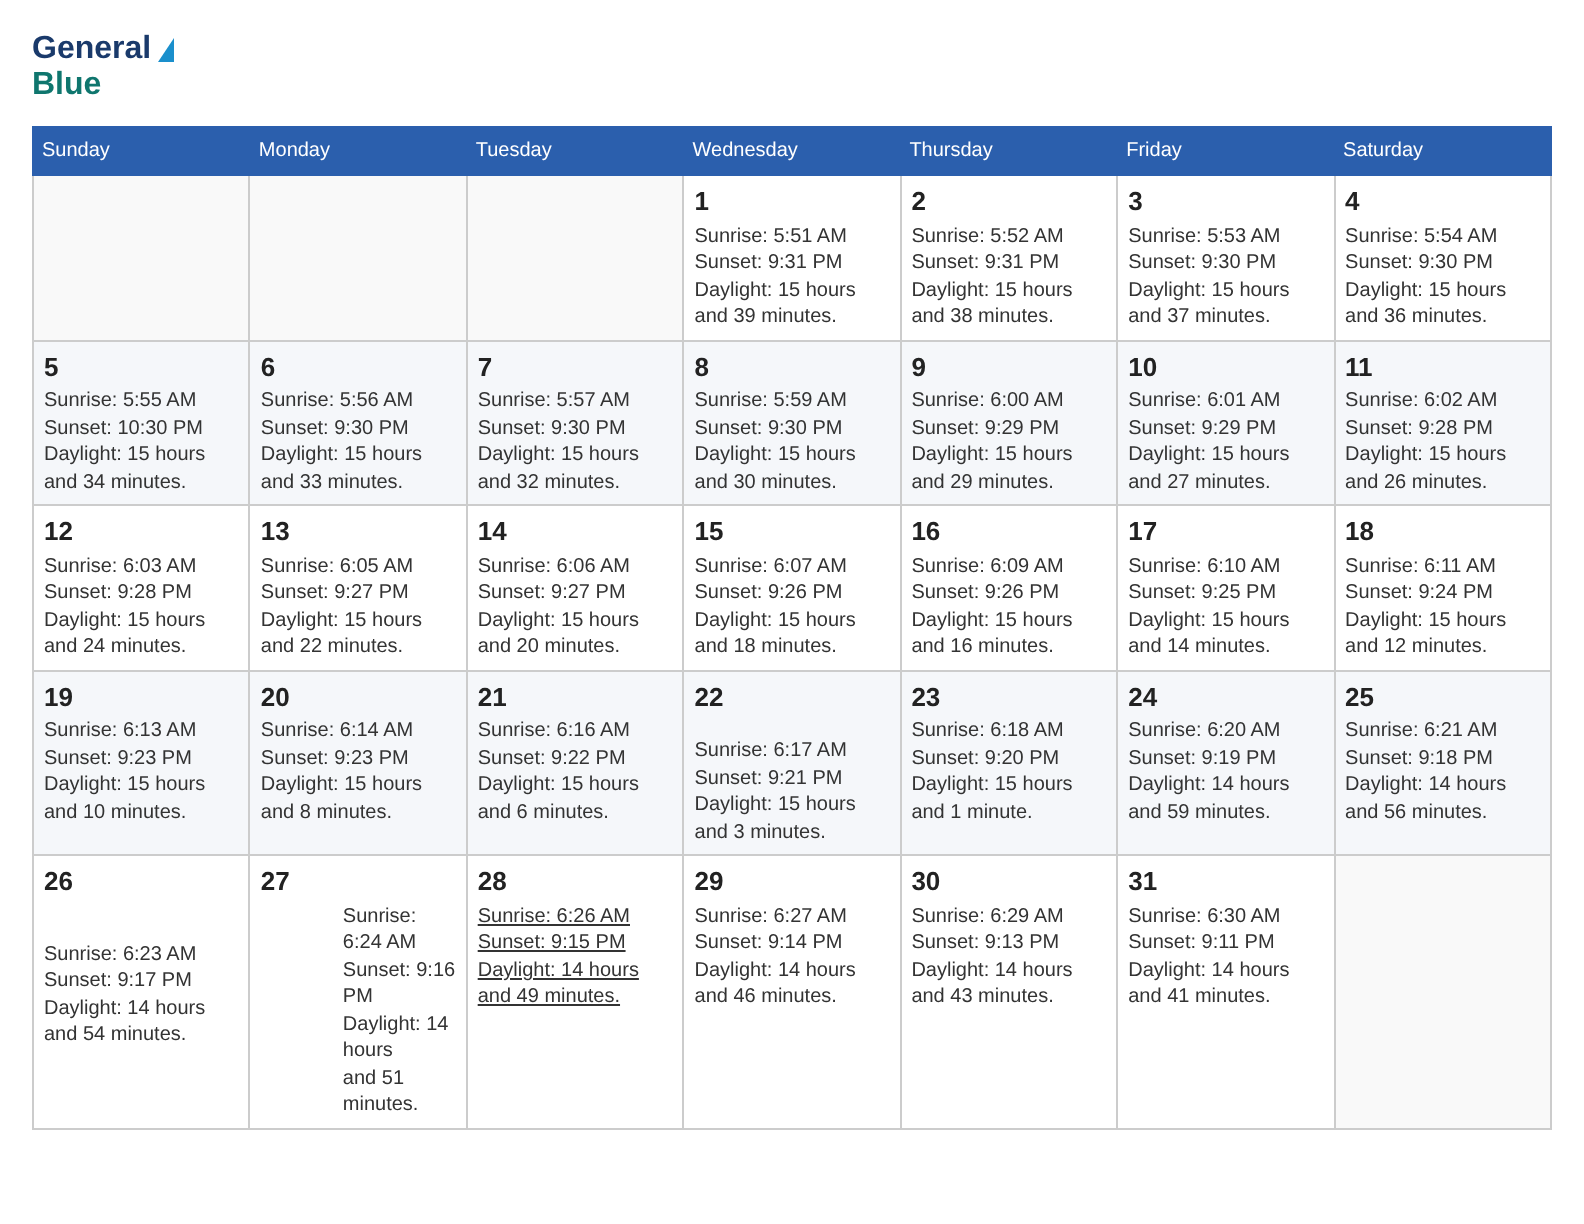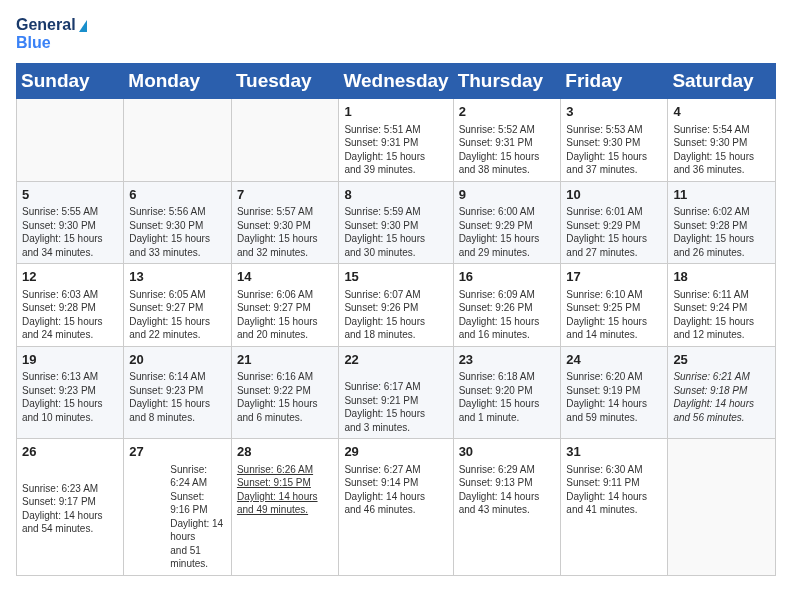--- a/index.html
+++ b/index.html
@@ -37,22 +37,22 @@
       font-weight: normal;
     }
     .calendar {
       width: 100%;
       border-collapse: collapse;
       border: 1px solid #ccc;
     }
     .calendar th {
       background-color: #2b5fad;
       color: #fff;
-      font-size: 19px;
-      font-weight: bold;
+      font-size: 10px;
+      font-weight: normal;
       padding: 6px 4px;
       text-align: left;
       border: 1px solid #2b5fad;
     }
     .calendar td {
       vertical-align: top;
       border: 1px solid #ccc;
       padding: 4px 5px;
       width: 108px;
       min-height: 80px;
@@ -80,21 +80,21 @@
     }
   </style>
 </head>
 <body>
 
 <div class="header">
   <div class="logo">
   <div style="display:flex;align-items:center;gap:0px;">
     <div style="line-height:1.1;">
       <div style="font-size:16px;font-weight:bold;color:#1a3a6b;">General<span style="display:inline-block;width:0;height:0;border-left:8px solid transparent;border-right:0px solid transparent;border-bottom:12px solid #1a8fcc;margin-left:3px;vertical-align:middle;"></span></div>
-      <div style="font-size:16px;font-weight:bold;color:#3b82f6;">Blue</div>
+      <div style="font-size:16px;font-weight:bold;color:#0f766e;">Blue</div>
     </div>
   </div>
 </div>
   <div class="title-block">
     <div class="month-title"></div>
     <div class="location"></div>
   </div>
 </div>
 
 <table class="calendar">
@@ -140,21 +140,21 @@
           <div class="day-info" style="white-space: pre-line;">Sunrise: 5:54 AM
 Sunset: 9:30 PM
 Daylight: 15 hours
 and 36 minutes.</div>
         </td>
       </tr>
       <tr>
         <td>
           <span class="day-num">5</span>
           <div class="day-info" style="white-space: pre-line;">Sunrise: 5:55 AM
-Sunset: 9:30 PM
+Sunset: 10:30 PM
 Daylight: 15 hours
 and 34 minutes.</div>
         </td>
         <td>
           <span class="day-num">6</span>
           <div class="day-info" style="white-space: pre-line;">Sunrise: 5:56 AM
 Sunset: 9:30 PM
 Daylight: 15 hours
 and 33 minutes.</div>
         </td>
@@ -283,21 +283,21 @@
         </td>
         <td>
           <span class="day-num">24</span>
           <div class="day-info" style="white-space: pre-line;">Sunrise: 6:20 AM
 Sunset: 9:19 PM
 Daylight: 14 hours
 and 59 minutes.</div>
         </td>
         <td>
           <span class="day-num">25</span>
-          <div class="day-info" style="white-space: pre-line; font-style: italic;">Sunrise: 6:21 AM
+          <div class="day-info" style="white-space: pre-line;">Sunrise: 6:21 AM
 Sunset: 9:18 PM
 Daylight: 14 hours
 and 56 minutes.</div>
         </td>
       </tr>
       <tr>
         <td>
           <span class="day-num">26</span>
           <div class="day-info" style="white-space: pre-line; margin-top: 21px;">Sunrise: 6:23 AM
 Sunset: 9:17 PM

